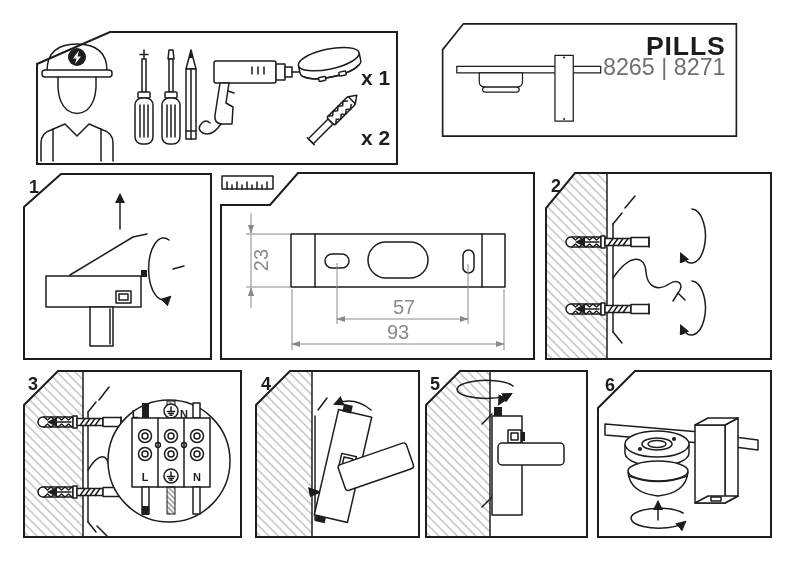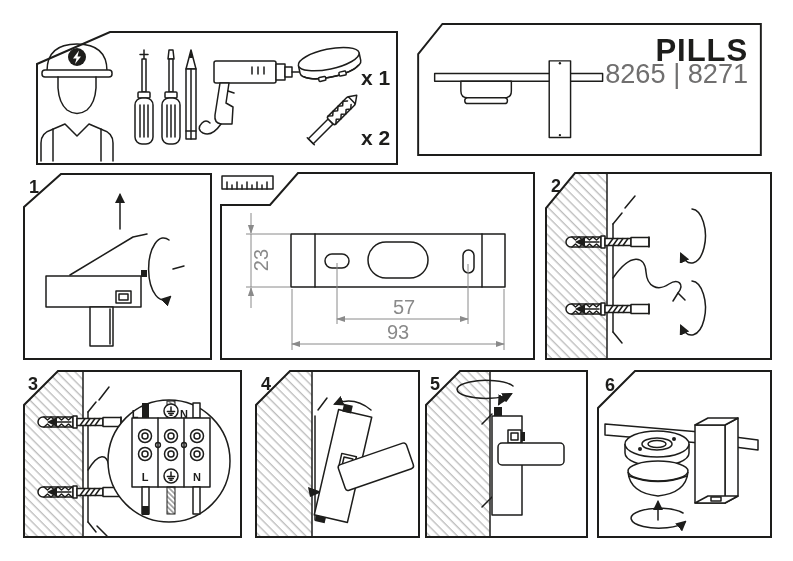--- a/index.html
+++ b/index.html
@@ -119,21 +119,21 @@
         <path class="s" stroke-width="1" d="M0,-5.5 l3.5,3 3.5,-3 3.5,3 3.5,-3 3.5,3 3.5,-3 3.5,3"></path>
         <path class="s" stroke-width="1" d="M0,5.5 l3.5,-3 3.5,3 3.5,-3 3.5,3 3.5,-3 3.5,3 3.5,-3"></path>
         <path class="s" stroke-width="1.2" d="M28,-5 L35,0 L28,5"></path>
       </g>
       <text class="qty" x="325" y="54">x 1</text>
       <text class="qty" x="325" y="114">x 2</text>
       <polygon class="f" points="74,1 361,1 361,133 1,133 1,33"></polygon>
     </svg>
   </div>
 
-  <div class="panel" style="left:412px;top:23px;width:355px;height:133px">
+  <div class="panel" style="left:412px;top:23px;width:355px;height:114px">
     <svg viewBox="0 0 355 137">
       <g>
         <rect class="sw" x="18" y="52" width="173" height="8" stroke-width="1.4"></rect>
         <path class="sw" d="M45,60 H97 V70 Q97,77 90,77 H52 Q45,77 45,70 Z" stroke-width="1.4"></path>
         <rect class="sw" x="49" y="77" width="44" height="6" rx="3" stroke-width="1.2"></rect>
         <rect class="sw" x="136" y="39" width="22" height="79" stroke-width="1.5"></rect>
         <circle class="b" cx="147" cy="41.5" r="1.2"></circle>
         <circle class="b" cx="147" cy="115.5" r="1.2"></circle>
       </g>
       <text class="ttl" x="341" y="39" text-anchor="end">PILLS</text>

